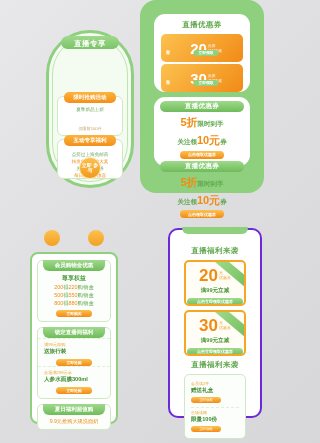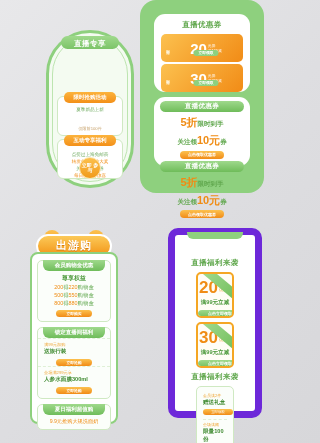--- a/index.html
+++ b/index.html
@@ -171,22 +171,22 @@
   }
   .subsec{padding:3px 6px 0;border-top:1px dashed #dff0d6;}
   .subsec:first-of-type{border-top:none;}
   .ss-tag{font-size:4.2px;color:#f0a83c;}
   .ss-main{font-size:5.6px;color:#3f8a31;font-weight:bold;margin-top:1px;}
   .last-row{text-align:center;font-size:5.2px;color:#f08c14;padding-top:3px;}
 
   
   .c4{
     position:absolute;left:28px;top:6px;width:94px;height:190px;
-    background:#ffffff;border:7px solid #6d28d9;border-radius:10px;
-    box-sizing:border-box;padding:16px;
+    background:#ffffff;border:2px solid #6d28d9;border-radius:10px;
+    box-sizing:border-box;padding:9px;
   }
   .c4-top{
     position:absolute;top:-3px;left:12px;right:12px;height:7px;
     background:#8ed07e;border-radius:0 0 6px 6px;
   }
   .c4-head{
     text-align:center;font-size:7.5px;font-weight:bold;color:#61a84e;
     margin-top:7px;letter-spacing:.4px;
   }
   .c4-coupon{
@@ -311,21 +311,20 @@
         </div>
 
       </div>
     </div>
   </div>
 
   <div class="cell">
     <div class="c3wrap">
       <div class="ear l"></div>
       <div class="ear r"></div>
-      <div class="head">出游购</div>
 
       <div class="c3">
 
         <div class="sec">
           <div class="sec-head">会员购物金优惠</div>
           <div class="sec-title">尊享权益</div>
           <div class="sec-row">
             <span>200</span><span class="g">得</span><span>220</span><span class="g">购物金</span>
           </div>
           <div class="sec-row">

